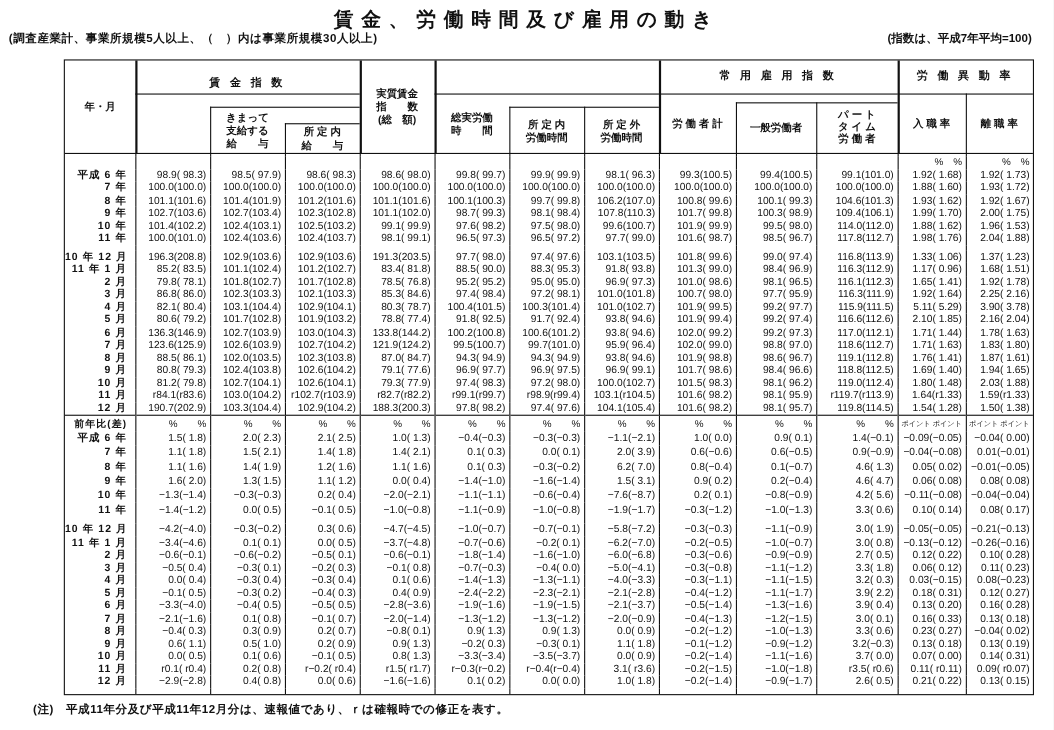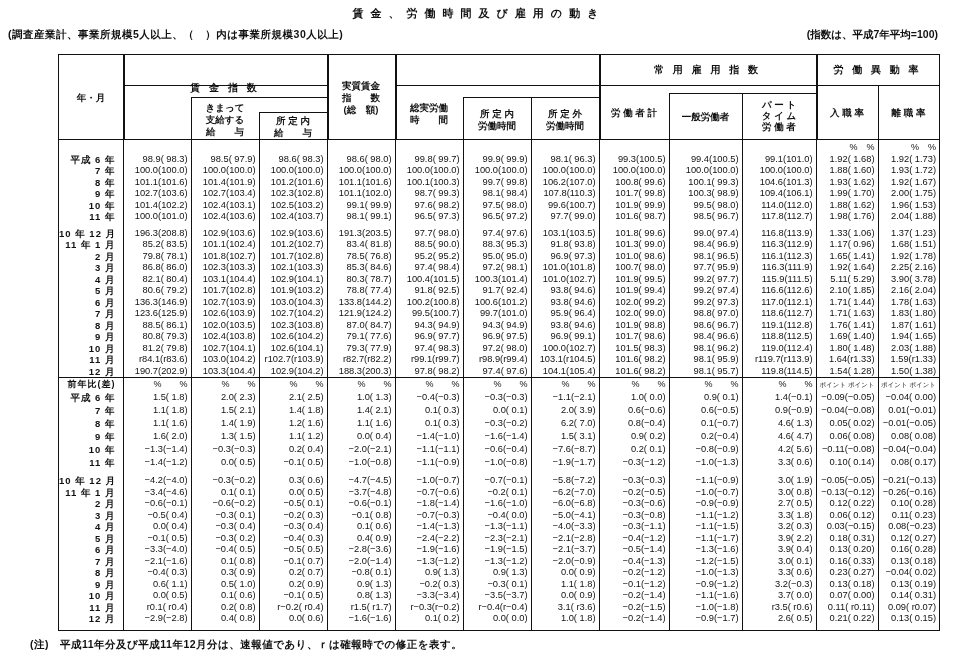--- a/index.html
+++ b/index.html
@@ -1,19 +1,19 @@
 <!DOCTYPE html>
 <html><head>
 <meta charset="utf-8">
 <style>
   html,body{margin:0;padding:0;background:#e8e8e8;}
   #page{position:relative;width:958px;height:664px;background:#ffffff;overflow:hidden;
         font-family:"Liberation Sans",sans-serif;color:#111;}
   .title{position:absolute;left:0;right:0;top:6px;text-align:center;
-         font-size:11px;font-weight:bold;letter-spacing:7px;}
+         font-size:18px;font-weight:bold;letter-spacing:7px;}
   .note-left{position:absolute;left:8px;top:28px;font-size:10.5px;font-weight:bold;letter-spacing:0.5px;}
   .note-right{position:absolute;right:20px;top:28px;font-size:10.5px;font-weight:bold;}
   .footnote{position:absolute;left:30px;top:638px;font-size:10.5px;font-weight:bold;letter-spacing:0.5px;}
 
   #table-wrap{position:absolute;left:58px;top:54px;width:880px;border:1.5px solid #111;}
   #thead{position:relative;height:85px;border-bottom:1.2px solid #111;box-sizing:border-box;}
   .hc{position:absolute;display:flex;align-items:center;justify-content:center;
       text-align:center;font-size:9.5px;font-weight:bold;line-height:12px;white-space:pre-line;}
   .hg{letter-spacing:3px;font-size:10px;}
   .vl{position:absolute;background:#111;width:1px;}
@@ -34,21 +34,21 @@
 
 <div id="page">
   <div class="title">賃金、労働時間及び雇用の動き</div>
   <div class="note-left">(調査産業計、事業所規模5人以上、（　）内は事業所規模30人以上)</div>
   <div class="note-right">(指数は、平成7年平均=100)</div>
 
   <div id="table-wrap">
     <div id="thead">
 
       <div class="hc" style="left:0;top:0;width:64px;height:85px;">年・月</div>
-      <div class="hc hg" style="left:64px;top:20px;width:204px;height:26px;">賃 金 指 数</div>
+      <div class="hc hg" style="left:64px;top:8px;width:204px;height:26px;">賃 金 指 数</div>
       <div class="hc hg" style="left:540px;top:2px;width:217px;height:26px;">常 用 雇 用 指 数</div>
       <div class="hc hg" style="left:757px;top:2px;width:123px;height:26px;">労 働 異 動 率</div>
 
       <div class="hc" style="left:132px;top:44px;width:68px;height:41px;">きまって
 支給する
 給　　与</div>
       <div class="hc" style="left:200px;top:58px;width:68px;height:27px;">所 定 内
 給　　与</div>
       <div class="hc" style="left:268px;top:8px;width:68px;height:70px;">実質賃金
 指　　数

